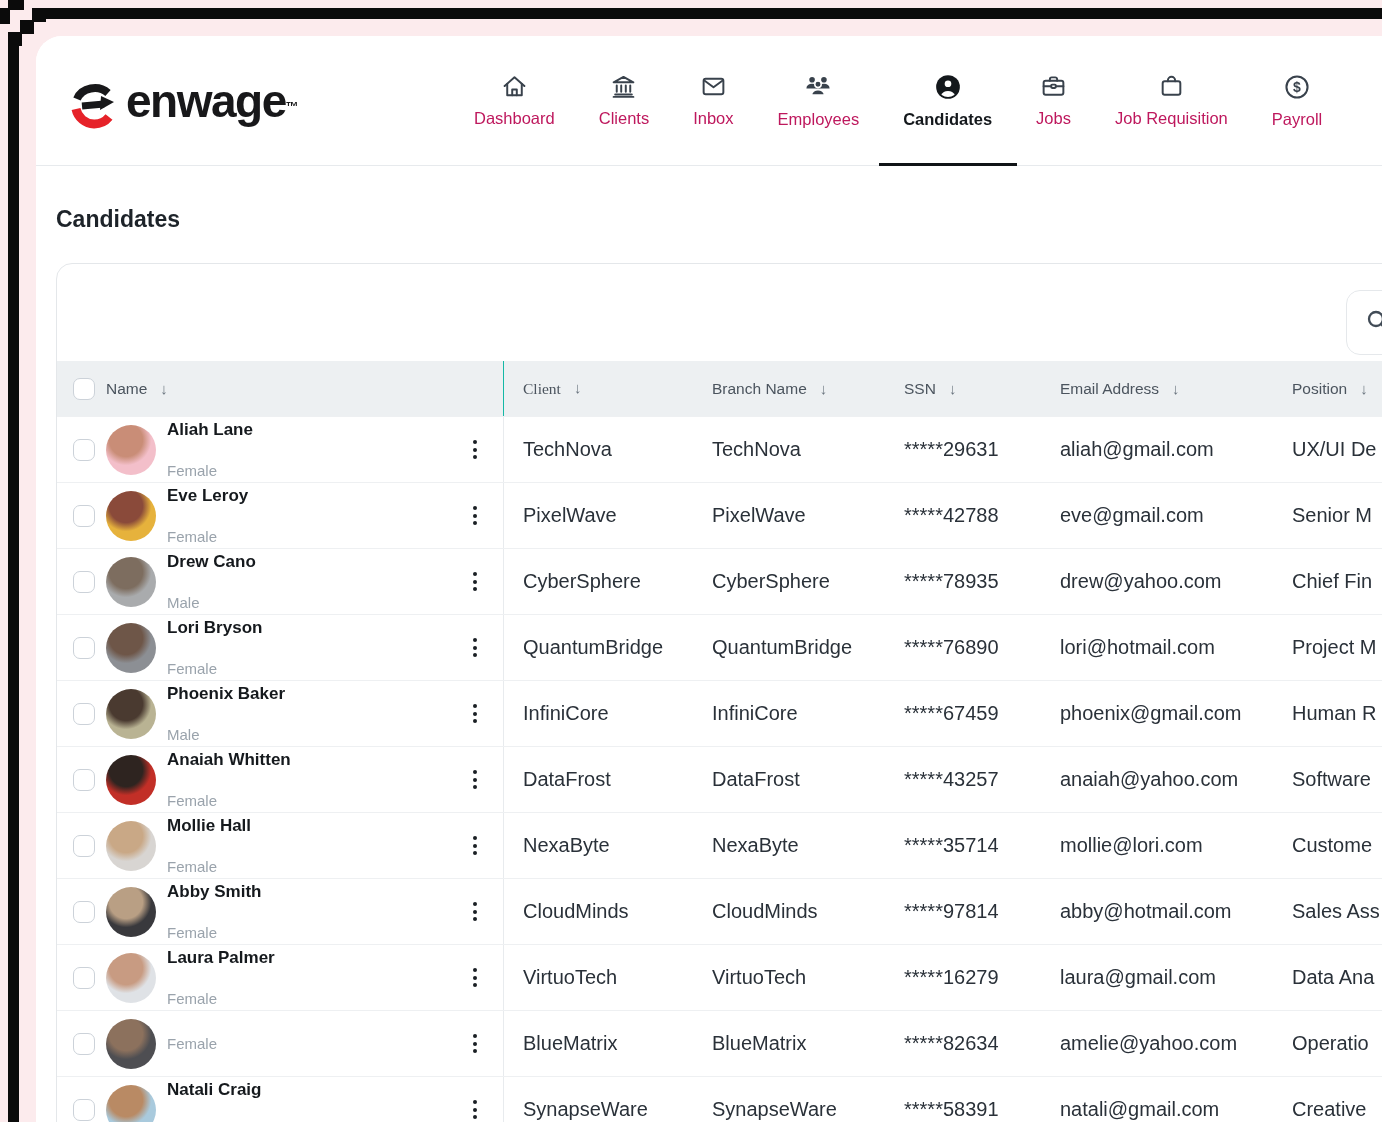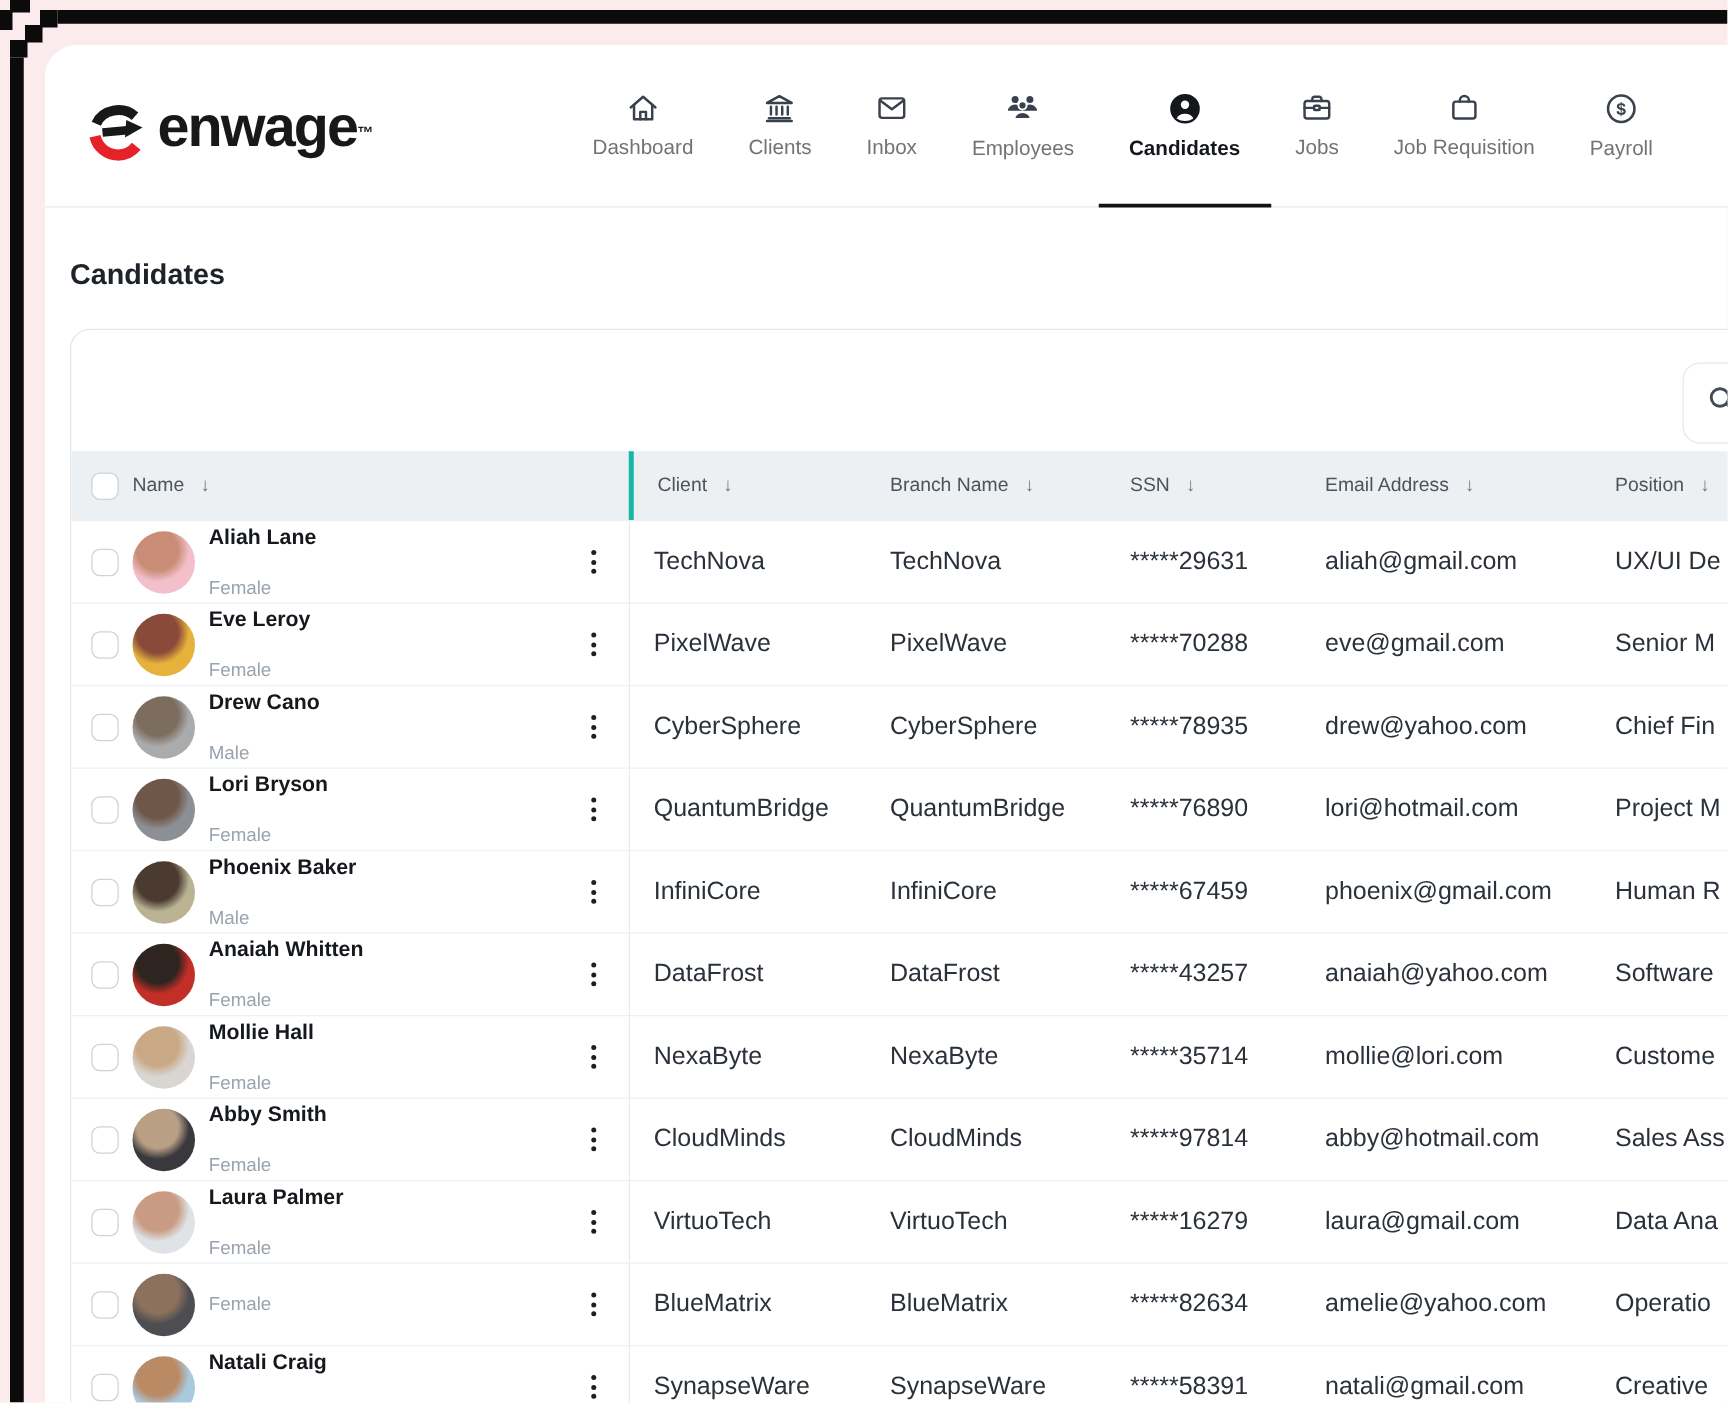--- a/index.html
+++ b/index.html
@@ -36,21 +36,21 @@
   .logo-word {
     font-size:46px; font-weight:800; letter-spacing:-1.5px; color:#18181a; line-height:60px;
   }
   .logo-tm { font-size:13px; font-weight:700; vertical-align:super; color:#18181a; }
 
   .nav { position:absolute; left:416px; top:0; bottom:0; display:flex; align-items:stretch; }
   .nav-item {
     position:relative; display:flex; flex-direction:column; align-items:center;
     justify-content:center; gap:9px; padding:0 22px; cursor:pointer;
   }
-  .nav-item .nlabel { font-size:16.5px; color:#737373; white-space:nowrap; }
+  .nav-item .nlabel { font-size:16.5px; color:#be185d; white-space:nowrap; }
   .nav-item svg { display:block; }
   .nav-item.active .nlabel { font-weight:700; color:#14181c; }
   .nav-item.active::after {
     content:""; position:absolute; left:50%; transform:translateX(-50%);
     bottom:-1px; width:138px; height:3px; background:#101417;
   }
 
   
   .page-title { margin:40px 0 0 20px; font-size:23px; font-weight:700; color:#1d2329; }
 
@@ -90,21 +90,21 @@
   .ncell { display:flex; flex-direction:column; justify-content:center;gap:20px; }
   .nm { font-size:17px; font-weight:600; color:#15191d; line-height:23px; }
   .gd { font-size:15px; color:#9aa3ac; line-height:20px; }
   .kebab {
     justify-self:center; display:flex; flex-direction:column; gap:3.5px;
     padding:6px 10px; cursor:pointer;
   }
   .kebab i { width:4px; height:4px; border-radius:50%; background:#1a1f24; display:block; }
   .cell { font-size:20px; color:#2a3139; white-space:nowrap; }
   .c-client { border-left:1px solid #e8ebee; align-self:stretch; display:flex; align-items:center; }
-  .thead .c-client { border-left:4px solid #14b8a6; align-self:stretch; }
+  .thead .c-client { border-left:1px solid #14b8a6; align-self:stretch;font-family:Liberation Serif, serif; }
 </style>
 </head>
 <body>
 
 <div class="px px-top"></div>
 <div class="px px-left"></div>
 <div class="px s1"></div>
 <div class="px s2"></div>
 <div class="px s3"></div>
 <div class="px s4"></div>
@@ -283,21 +283,21 @@
             <div class="nm">Eve Leroy</div>
             <div class="gd">Female</div>
           </div>
           <div class="kebab">
             <i></i>
             <i></i>
             <i></i>
           </div>
           <div class="cell c-client pad">PixelWave</div>
           <div class="cell">PixelWave</div>
-          <div class="cell">*****70288</div>
+          <div class="cell">*****42788</div>
           <div class="cell">eve@gmail.com</div>
           <div class="cell">Senior M</div>
         </div>
 
         <div class="row grid-cols">
           <div class="cb"></div>
           <div class="avatar" style="background: radial-gradient(circle at 40% 30%, rgb(125, 109, 95) 0px, rgb(125, 109, 95) 36%, rgb(169, 171, 173) 55%);"></div>
           <div class="ncell">
             <div class="nm">Drew Cano</div>
             <div class="gd">Male</div>

